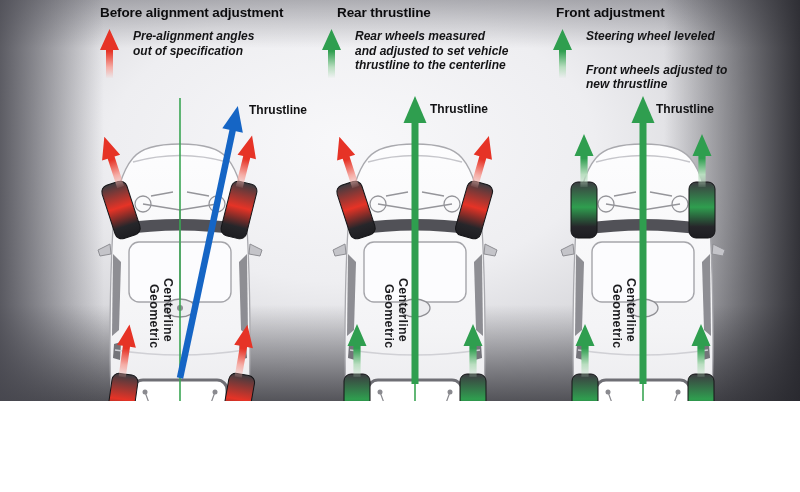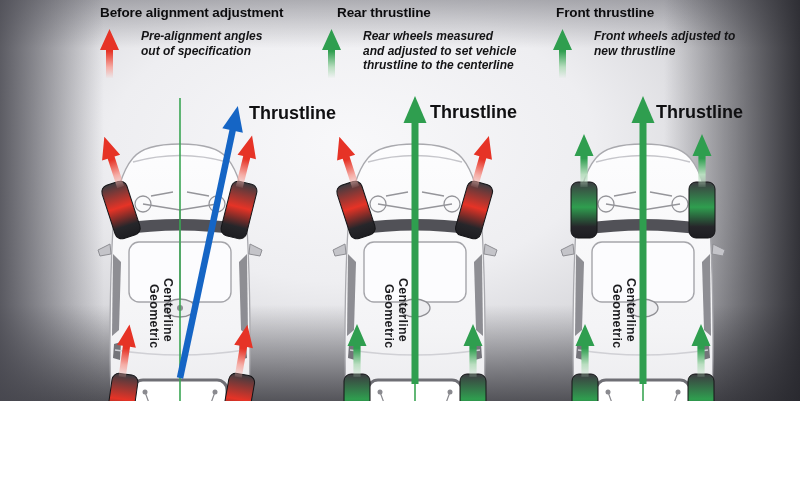--- a/index.html
+++ b/index.html
@@ -10,36 +10,36 @@
       linear-gradient(90deg, rgba(70,70,78,.85) 0%, rgba(70,70,78,0) 13%),
       linear-gradient(270deg, rgba(38,38,44,.92) 0%, rgba(38,38,44,0) 17%),
       linear-gradient(0deg, rgba(52,52,58,.78) 0%, rgba(52,52,58,0) 24%),
       linear-gradient(180deg, rgba(96,96,104,.45) 0%, rgba(96,96,104,0) 12%),
       radial-gradient(ellipse 72% 82% at 44% 36%, #f8f8fa 0%, #eeeef1 42%, #d7d7db 68%, #a8a8ad 100%);
   }
   .panel-heading{
     position:absolute;top:5px;margin:0;
     font-size:13.5px;font-weight:700;color:#0c0c0e;letter-spacing:-0.1px;white-space:nowrap;
   }
-  .legend{position:absolute;top:29px;display:flex;align-items:flex-start;gap:22px;}
+  .legend{position:absolute;top:29px;display:flex;align-items:flex-start;gap:14px;}
   .legend-arrow{flex:0 0 auto;}
   .legend-text{font-size:12px;font-weight:700;font-style:italic;color:#141416;line-height:14.5px;white-space:nowrap;}
-  .legend-text .para + .para{margin-top:7px;}
+  .legend-text .para + .para{margin-top:19px;}
   .car-slot{position:absolute;top:92px;width:250px;height:400px;}
-  .thrustline-label{position:absolute;font-size:18px;font-weight:700;color:#101012;white-space:nowrap;}
+  .thrustline-label{position:absolute;font-size:12px;font-weight:700;color:#101012;white-space:nowrap;}
   .cl-text{font-family:"Liberation Sans",sans-serif;font-size:12.5px;font-weight:700;fill:#1b1b1e;letter-spacing:0.3px;}
 </style>
 </head>
 <body>
 
 <div class="stage">
 
   <h2 class="panel-heading" style="left:100px">Before alignment adjustment</h2>
   <h2 class="panel-heading" style="left:337px">Rear thrustline</h2>
-  <h2 class="panel-heading" style="left:556px">Front thrustline</h2>
+  <h2 class="panel-heading" style="left:556px">Front adjustment</h2>
 
   <div class="legend" style="left:100px">
     <div class="legend-arrow" id="legend-arrow-0"><svg width="19" height="50" viewBox="0 0 19 50">
       <defs>
             <linearGradient id="lg0" x1="0" y1="0" x2="0" y2="1">
         <stop offset="0" stop-color="#e63326"></stop>
               <stop offset="0.45" stop-color="#e63326"></stop>
         <stop offset="0.78" stop-color="#f5ada6"></stop>
               <stop offset="1" stop-color="#f5ada6" stop-opacity="0.05"></stop>
       </linearGradient>
@@ -72,20 +72,21 @@
             <linearGradient id="lg2" x1="0" y1="0" x2="0" y2="1">
         <stop offset="0" stop-color="#2f9e4f"></stop>
               <stop offset="0.45" stop-color="#2f9e4f"></stop>
         <stop offset="0.78" stop-color="#b9dec0"></stop>
               <stop offset="1" stop-color="#b9dec0" stop-opacity="0.05"></stop>
       </linearGradient>
           </defs>
       <path d="M9.5,0 L19,21 L13,21 L13,49 L6,49 L6,21 L0,21 Z" fill="url(#lg2)"></path>
     </svg></div>
     <div class="legend-text" id="legend-text-2">
+        <div class="para">Steering wheel leveled</div>
         <div class="para">Front wheels adjusted to<br>new thrustline</div>
       </div>
   </div>
 
   <div class="car-slot" style="left:55px" id="car-0"><svg width="250" height="400" viewBox="0 0 250 400">
       <defs>
           <linearGradient id="bg0" x1="0" y1="0" x2="0" y2="1">
       <stop offset="0" stop-color="#fdfdfe"></stop>
             <stop offset="0.55" stop-color="#f4f4f6"></stop>
             <stop offset="1" stop-color="#e4e4e8"></stop>

